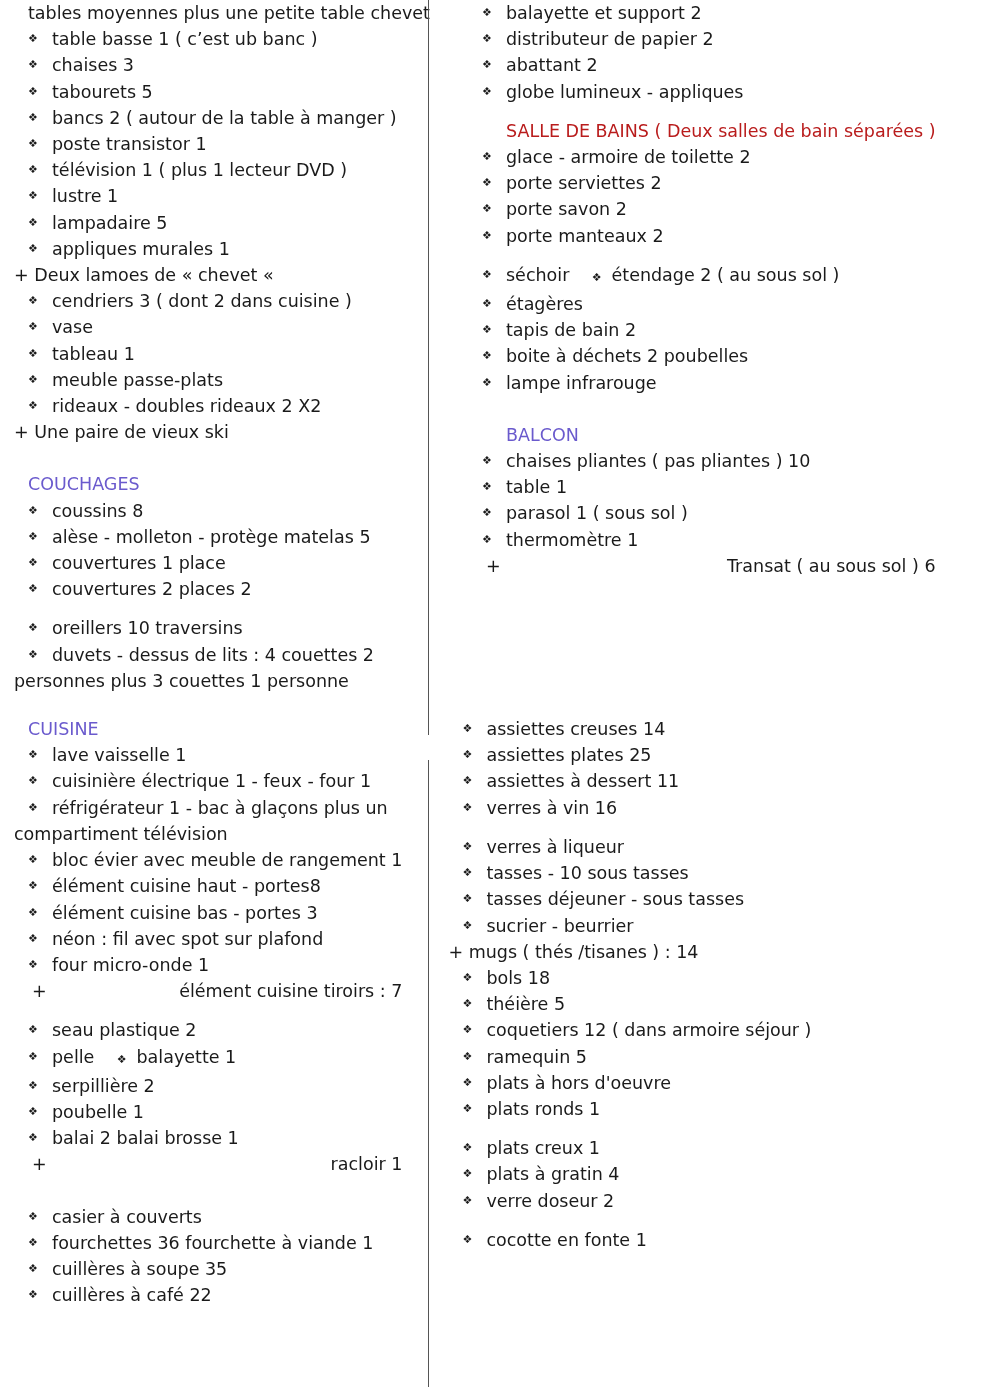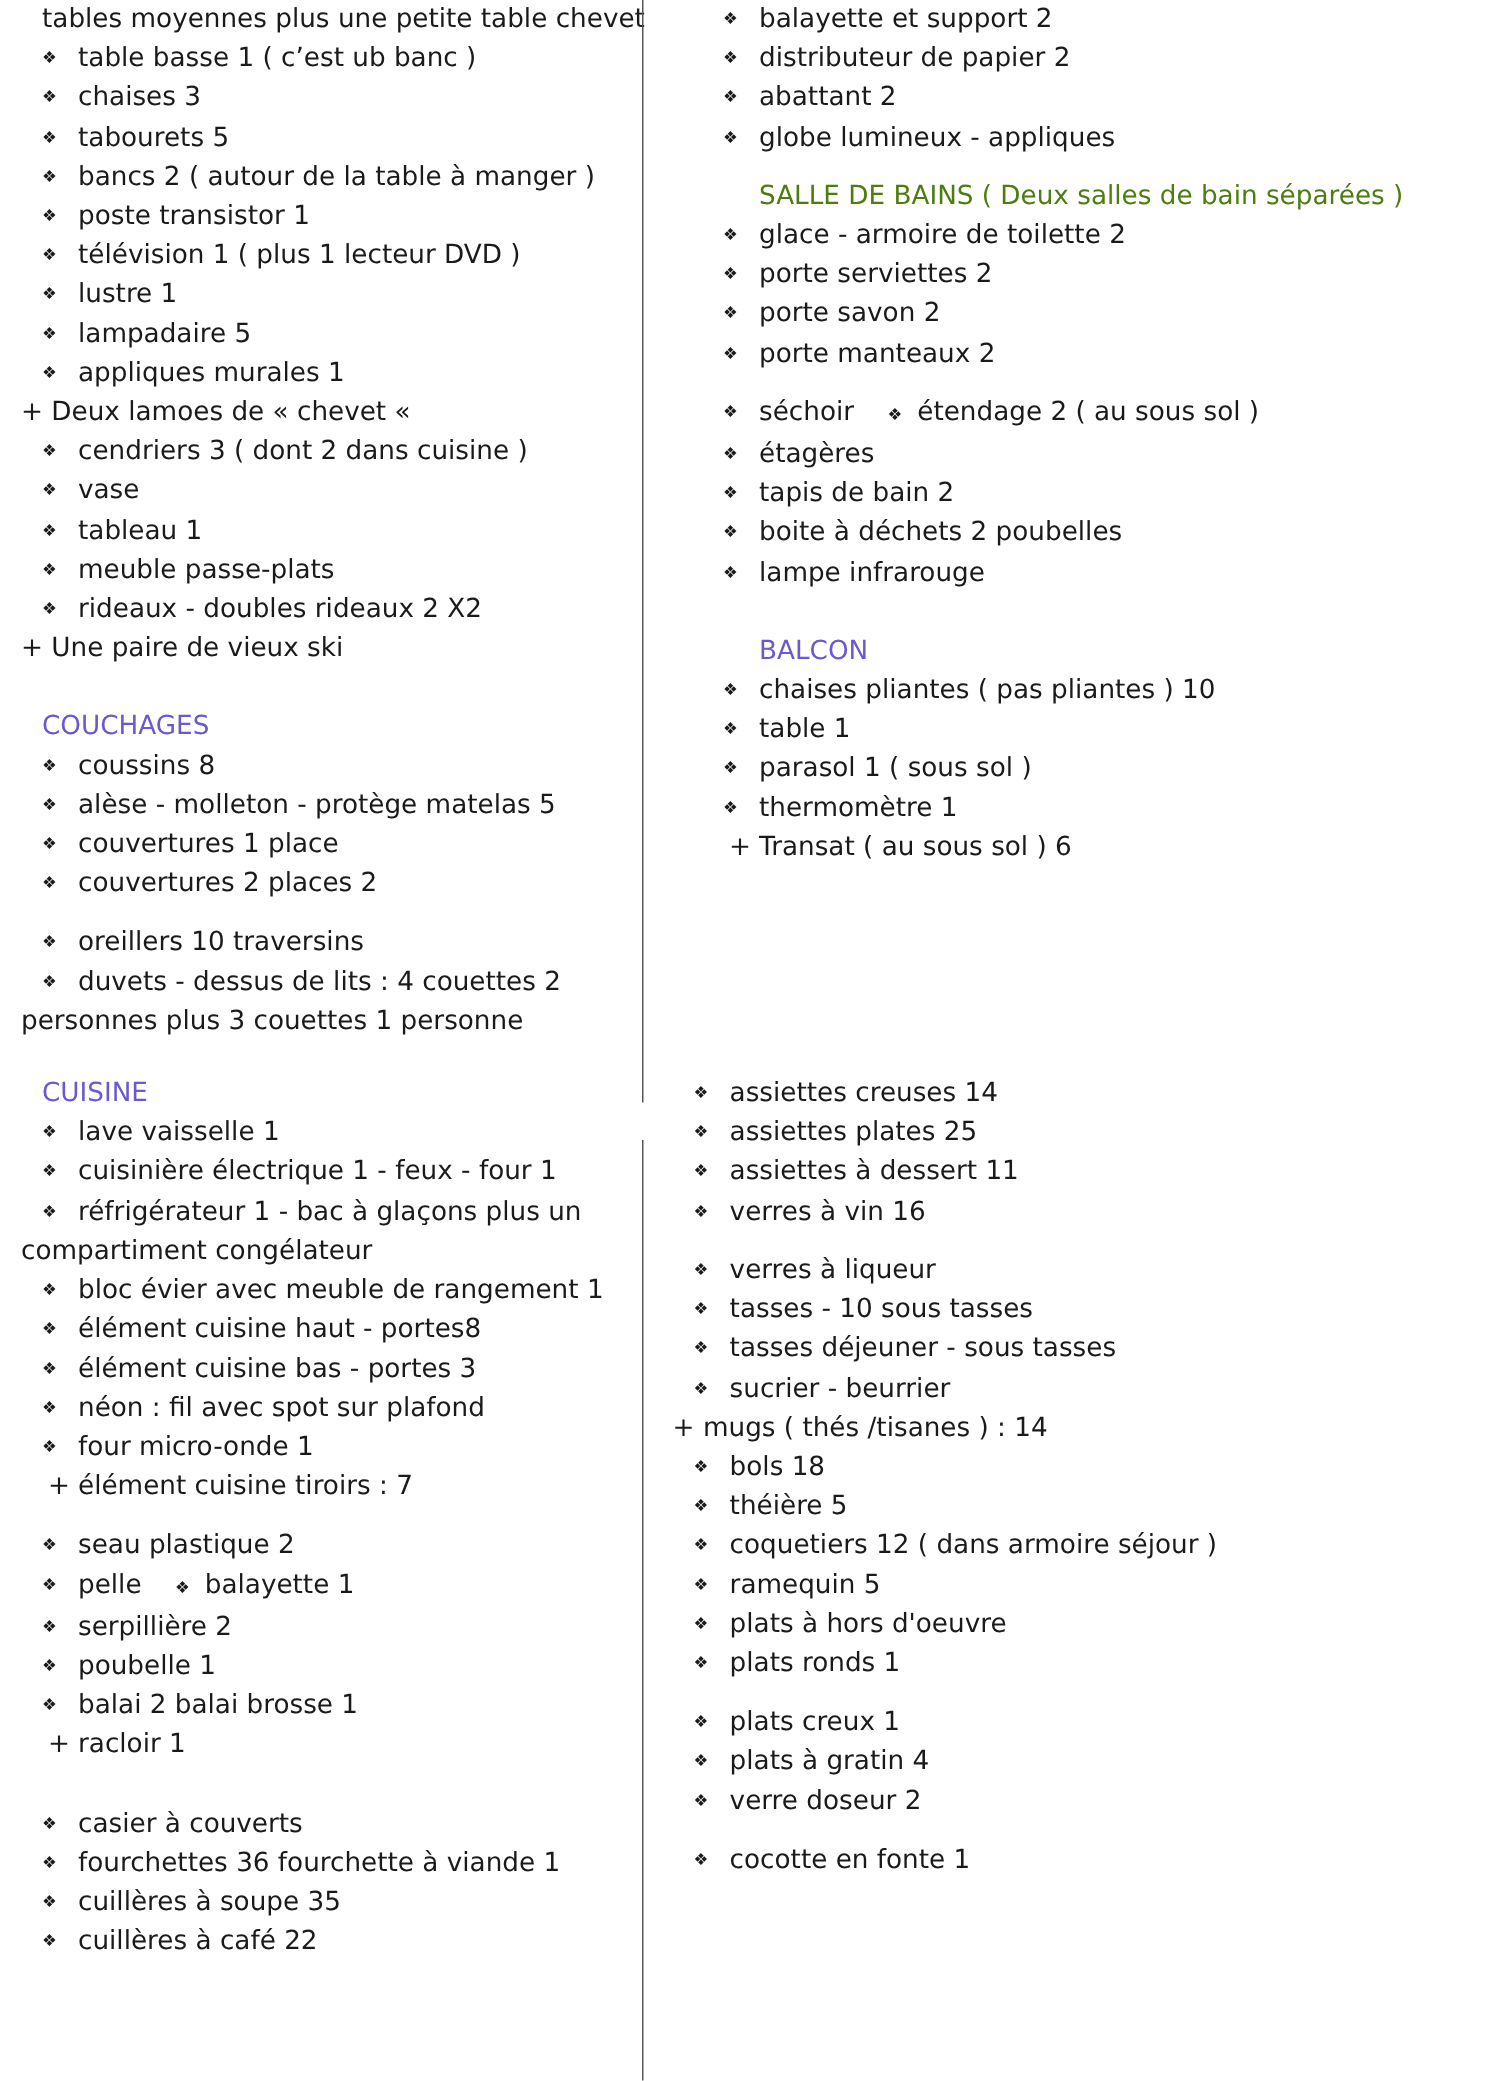--- a/index.html
+++ b/index.html
@@ -73,20 +73,21 @@
     content: "\2756";
     position: absolute;
     left: 14px;
     top: 0;
     font-size: 11px;
     line-height: 26.2px;
     color: #1a1a1a;
   }
   ul.list li.plus {
     padding-left: 38px;
+    text-align: right;
   }
   ul.list li.plus::before {
     content: "+";
     position: absolute;
     left: 18px;
     top: 0;
     font-size: 17.5px;
     line-height: 26.2px;
   }
   ul.list li.plain {
@@ -109,21 +110,21 @@
     font-size: 17.5px;
     line-height: 26.2px;
     color: #6a5acd;
     padding-left: 14px;
     white-space: nowrap;
   }
   .heading.r {
     padding-left: 38px;
   }
   .heading.big {
-    color: #4d7c0f;
+    color: #b91c1c;
   }
   .section-gap {
     height: 26px;
   }
   .small-gap {
     height: 13px;
   }
   .top-note {
     font-size: 17.5px;
     line-height: 26.2px;
@@ -218,21 +219,21 @@
   </div>
 
   <div class="cols bottom-section" style="margin-top:22px;">
 
     <div class="col col-left">
       <div class="heading">CUISINE</div>
       <ul class="list">
           <li class="bulleted">lave vaisselle 1</li>
           <li class="bulleted">cuisinière électrique  1  -  feux  -  four 1</li>
           <li class="bulleted">réfrigérateur  1 -   bac à glaçons plus un</li>
-          <li class="plain">compartiment congélateur</li>
+          <li class="plain">compartiment télévision</li>
           <li class="bulleted">bloc évier avec meuble de rangement 1</li>
           <li class="bulleted">élément cuisine haut  -  portes8</li>
           <li class="bulleted">élément cuisine bas  -  portes  3</li>
           <li class="bulleted">néon : fil avec spot sur plafond</li>
           <li class="bulleted">four micro-onde 1</li>
           <li class="plus">élément cuisine tiroirs : 7</li>
           <li class="spacer">&nbsp;</li>
           <li class="bulleted">seau plastique  2</li>
           <li class="bulleted inner-bullet">pelle&nbsp;&nbsp;&nbsp;&nbsp;<span class="ib">balayette  1</span></li>
           <li class="bulleted">serpillière  2</li>

